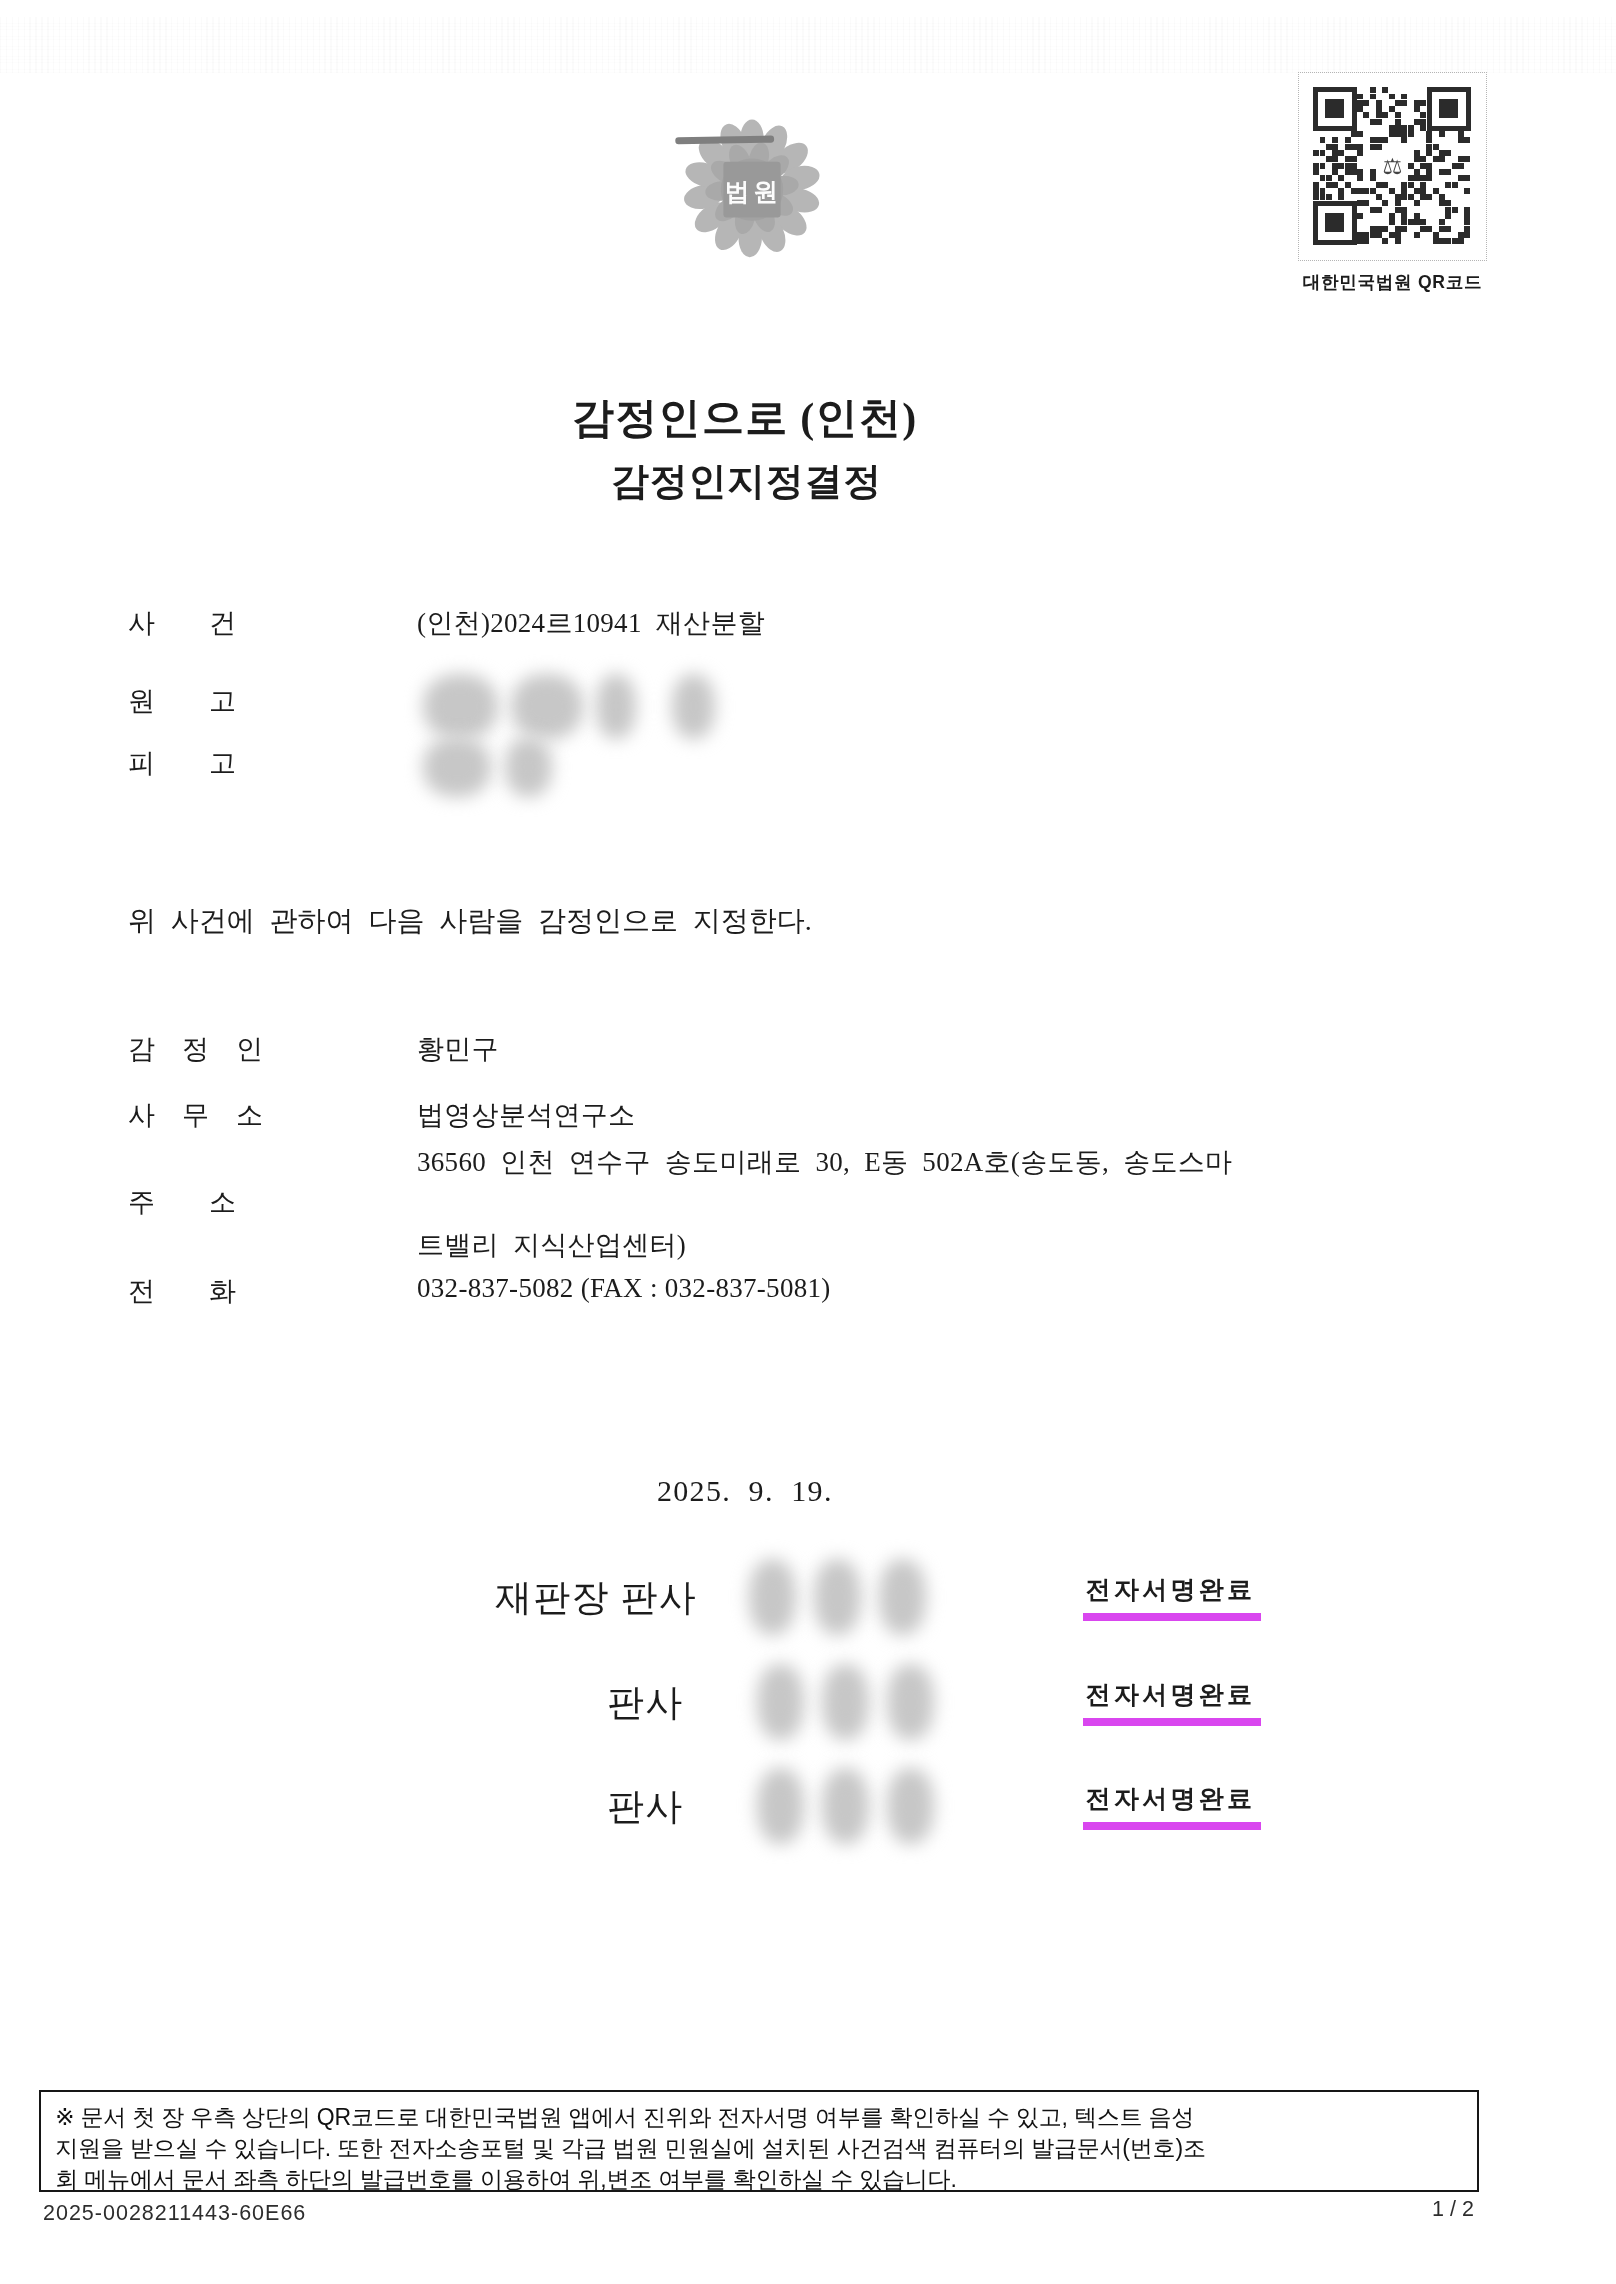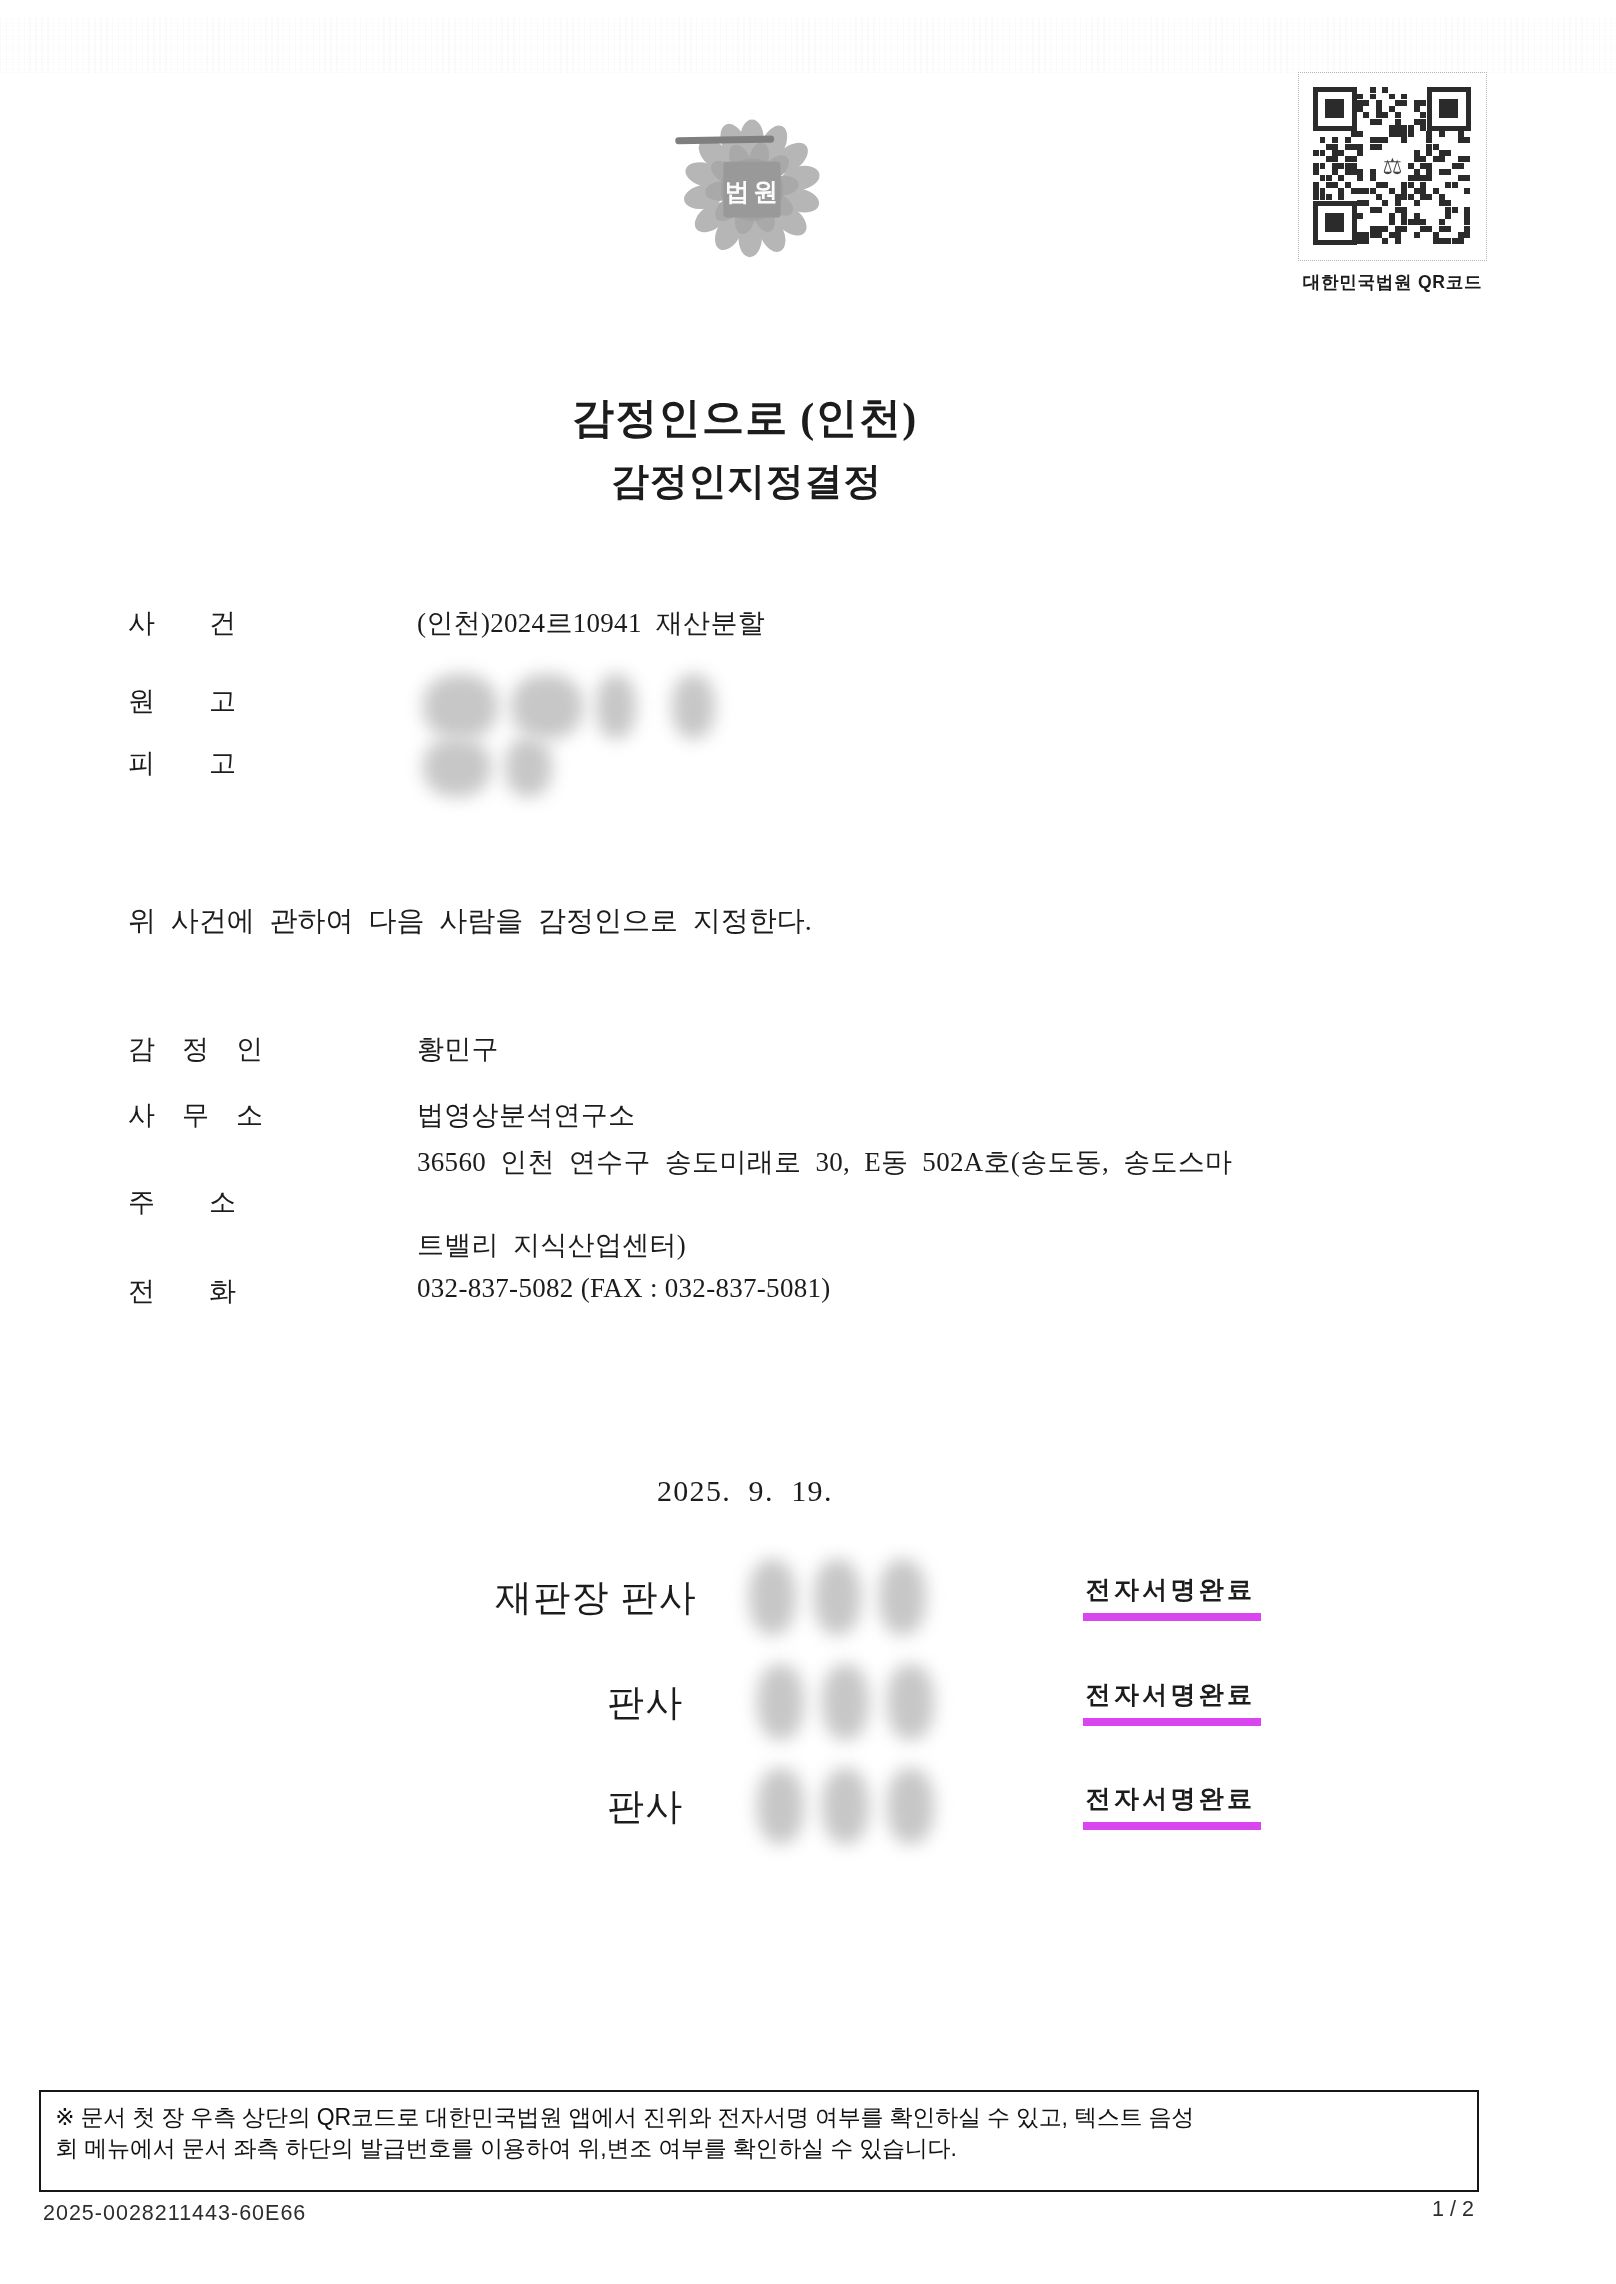--- a/index.html
+++ b/index.html
@@ -367,19 +367,20 @@
     <span class="blobs" style="left:757px;top:-14.3px;height:76px">
       <i style="width:47px;margin-right:18px"></i>
         <i style="width:47px;margin-right:18px"></i>
         <i style="width:47px"></i>
     </span>
     <span class="esign" style="top:0">전자서명완료</span>
   </div>
 
   <div class="abs footer-box">
     <div>※ 문서 첫 장 우측 상단의 QR코드로 대한민국법원 앱에서 진위와 전자서명 여부를 확인하실 수 있고, 텍스트 음성</div>
+    <div>지원을 받으실 수 있습니다. 또한 전자소송포털 및 각급 법원 민원실에 설치된 사건검색 컴퓨터의 발급문서(번호)조</div>
     <div>회 메뉴에서 문서 좌측 하단의 발급번호를 이용하여 위,변조 여부를 확인하실 수 있습니다.</div>
   </div>
 
   <div class="abs issue-no">2025-0028211443-60E66</div>
   <div class="abs page-ind">1 / 2</div>
 </div>
 
 
 </body></html>

